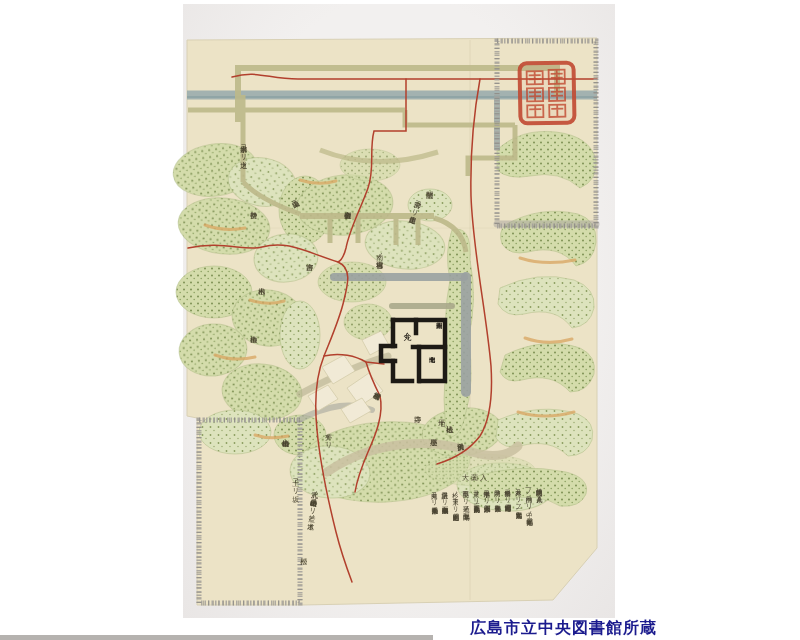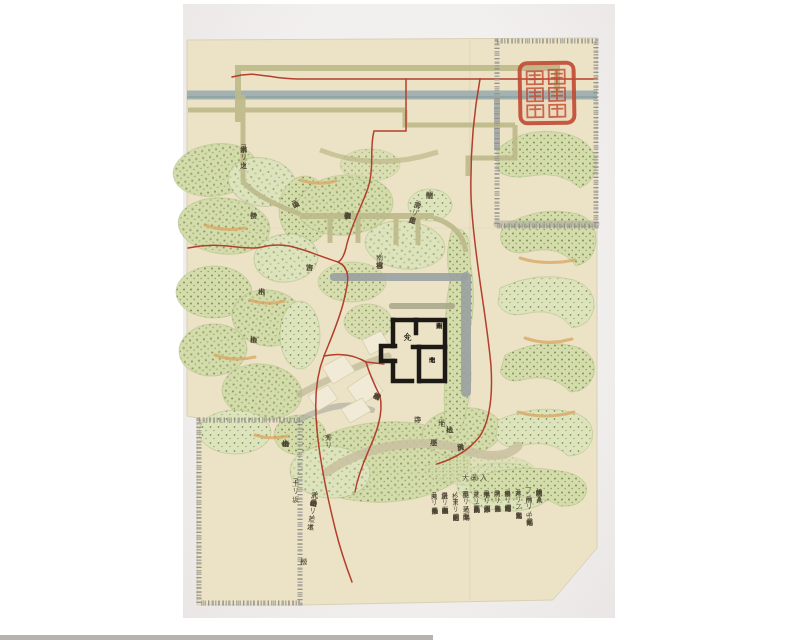--- a/index.html
+++ b/index.html
@@ -220,16 +220,17 @@
     <div class="ncol">常磐橋ヨリ市田村迄四町同半</div>
     <div class="ncol">同所ヨリ大領分迄二間半</div>
     <div class="ncol">十字地形ヨリ大塀添凡二間余</div>
     <div class="ncol">東ヨリ一丁五反余此内凡四間半</div>
     <div class="ncol">長門丁ヨリ平地ノ間迄五間半</div>
     <div class="ncol">杉ノ木丁ヨリ丸山迄四町廻リ</div>
     <div class="ncol">議定所ヨリ南御成橋五間半余</div>
     <div class="ncol">南丸ヨリ御濠凡三間半余</div>
   </div>
 
+  <div id="caption">広島市立中央図書館所蔵</div>
 
   <div id="edge-strip"></div>
 
 </div>
 
 </body></html>

